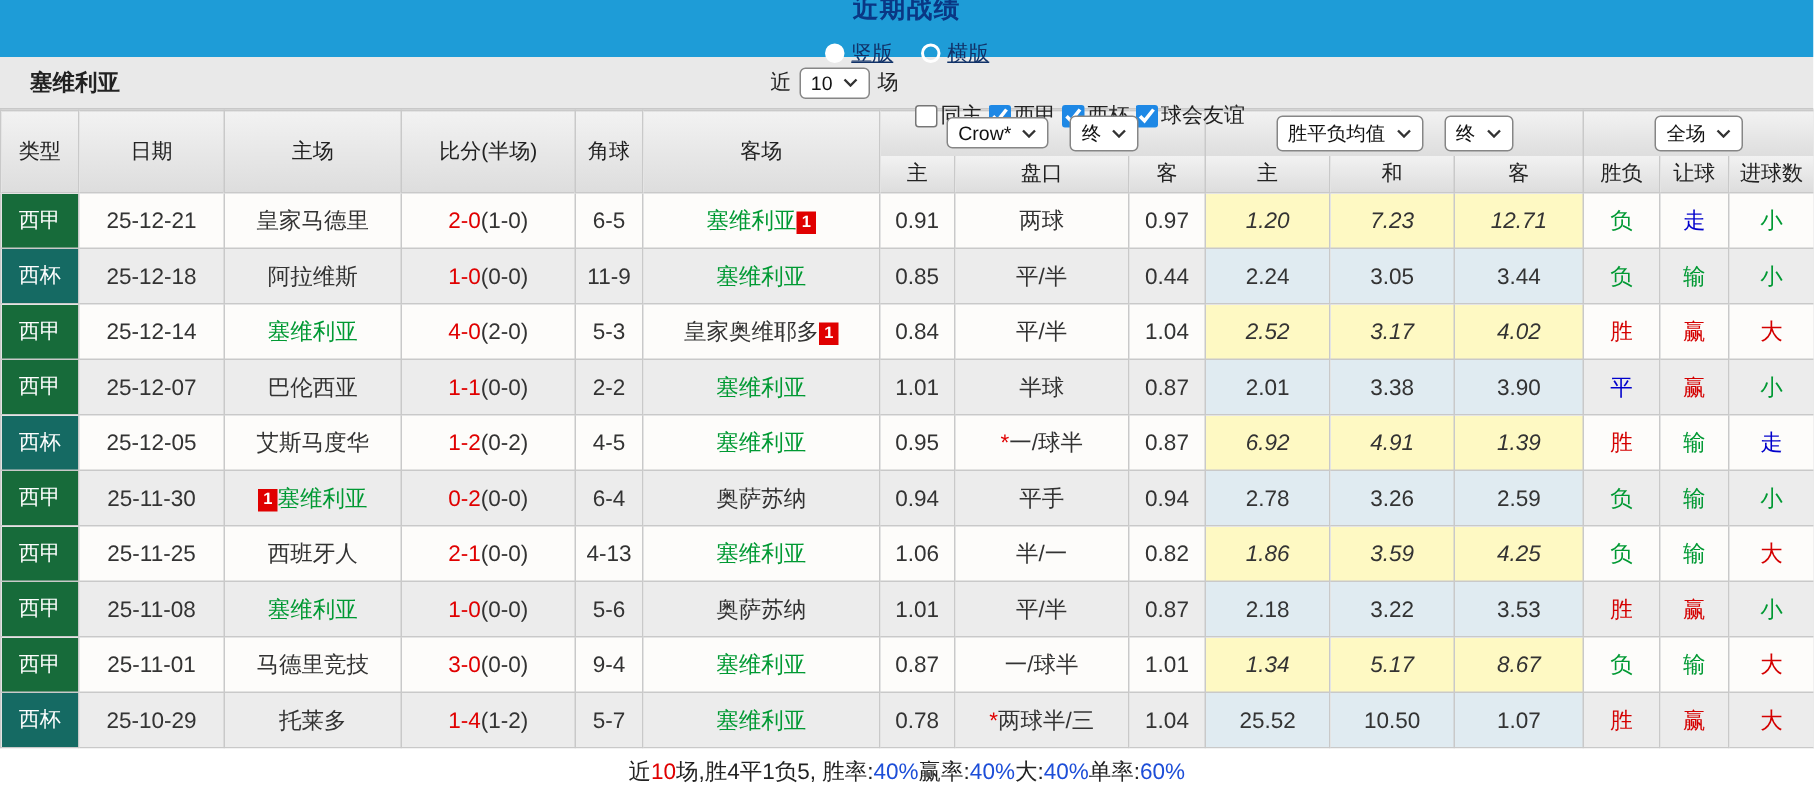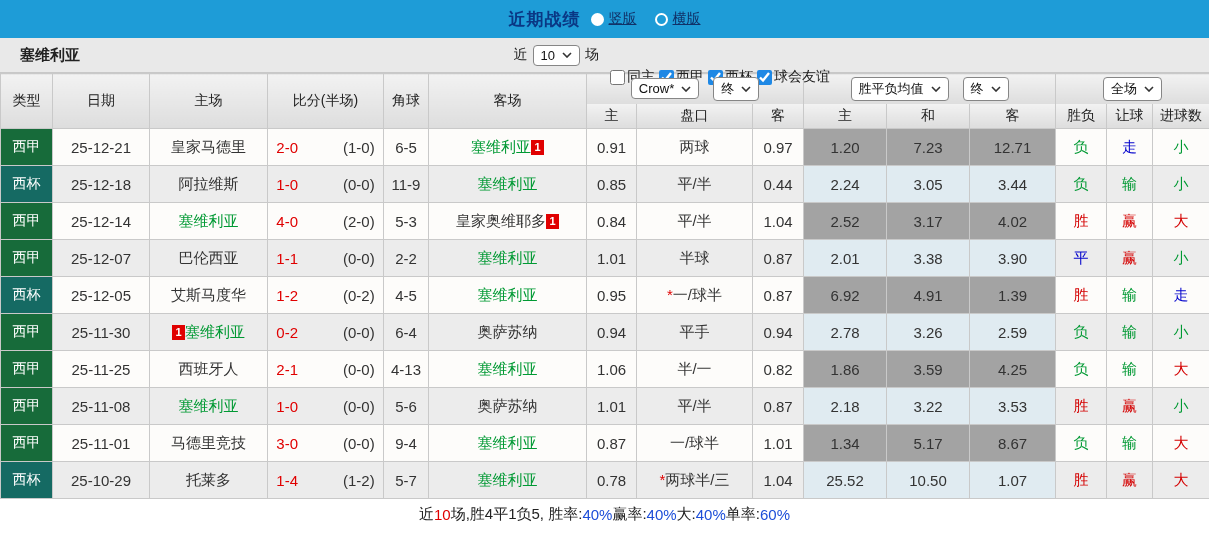--- a/index.html
+++ b/index.html
@@ -1,20 +1,20 @@
 <!DOCTYPE html>
 <html><head>
 <meta charset="utf-8">
 <style>
   * { box-sizing: border-box; margin: 0; padding: 0; }
   html,body { width:1209px; height:533px; overflow:hidden; background:#fff;
     font-family:"Liberation Sans","DejaVu Sans",sans-serif; }
 
   
-  .topbar { height:38px; background:#1e9cd7; display:flex; align-items:center; justify-content:center; gap:10px; }
+  .topbar { height:38px; background:#1e9cd7; display:flex; align-items:center; justify-content:center; gap:10px;flex-direction:column; }
   .topbar .title { font-size:17px; font-weight:bold; color:#0a3784; letter-spacing:1px; }
   .radio-group { display:flex; align-items:center; gap:18px; }
   .radio-item { display:flex; align-items:center; gap:5px; cursor:pointer; }
   .radio-dot { width:13px; height:13px; border-radius:50%; border:2px solid #fff; display:inline-block; }
   .radio-dot.on { background:#fff; }
   .radio-label { font-size:14px; color:#113268;text-decoration:underline; }
 
   
   .filterbar { height:35px; background:#e9e9e9; border-bottom:1px solid #c8c8c8;
     display:flex; align-items:center; padding:0 0 0 20px; }
@@ -30,30 +30,30 @@
   table { width:1209px; border-collapse:collapse; table-layout:fixed; }
   th, td { border:1px solid #c9c9c9; text-align:center; overflow:hidden; white-space:nowrap; }
   thead th { background:linear-gradient(#f2f2f2,#dddddd); font-weight:normal; font-size:14px; color:#222; }
   thead tr.hdr-top th { height:30px; border-bottom:none; }
   thead tr.hdr-top th.spanned { border-bottom:none; }
   thead tr.hdr-sub th { height:25px; border-top:none; }
   thead th.rowspan2 { height:55px; }
   tbody td { height:37px; font-size:15px; color:#333; }
   tbody tr.odd td { background:#fdfcfa; }
   tbody tr.even td { background:#ececec; }
-  tbody tr.odd td.avg { background:#a3a3a3; }
+  tbody tr.odd td.avg { background:#fef9c3;font-style:italic; }
   tbody tr.even td.avg { background:#e0ebf1; }
   td.league { color:#fff; font-size:14px; }
   td.league.liga { background:#176b3a !important; }
   td.league.cup { background:#156a63 !important; }
   .c-red { color:#d40000; }
   .c-green { color:#009933; }
   .c-blue { color:#0000cc; }
   .ft { color:#e00000; }
-  .ht { color:#333;padding-left:45px; }
+  .ht { color:#333; }
   .badge1 { display:inline-block; background:#e00000; color:#fff; font-size:11px; font-weight:bold;
     width:13px; height:15px; line-height:15px; vertical-align:1px; }
   .star { color:#e00000; }
   .hdr-selects { display:flex; justify-content:center; gap:14px; align-items:center; }
 
   
   .summary { height:30px; display:flex; align-items:center; justify-content:center; font-size:15px; background:#fff; }
   .summary .s-black { color:#222; }
   .summary .s-red { color:#e00000; }
   .summary .s-blue { color:#1d4ed8; }

